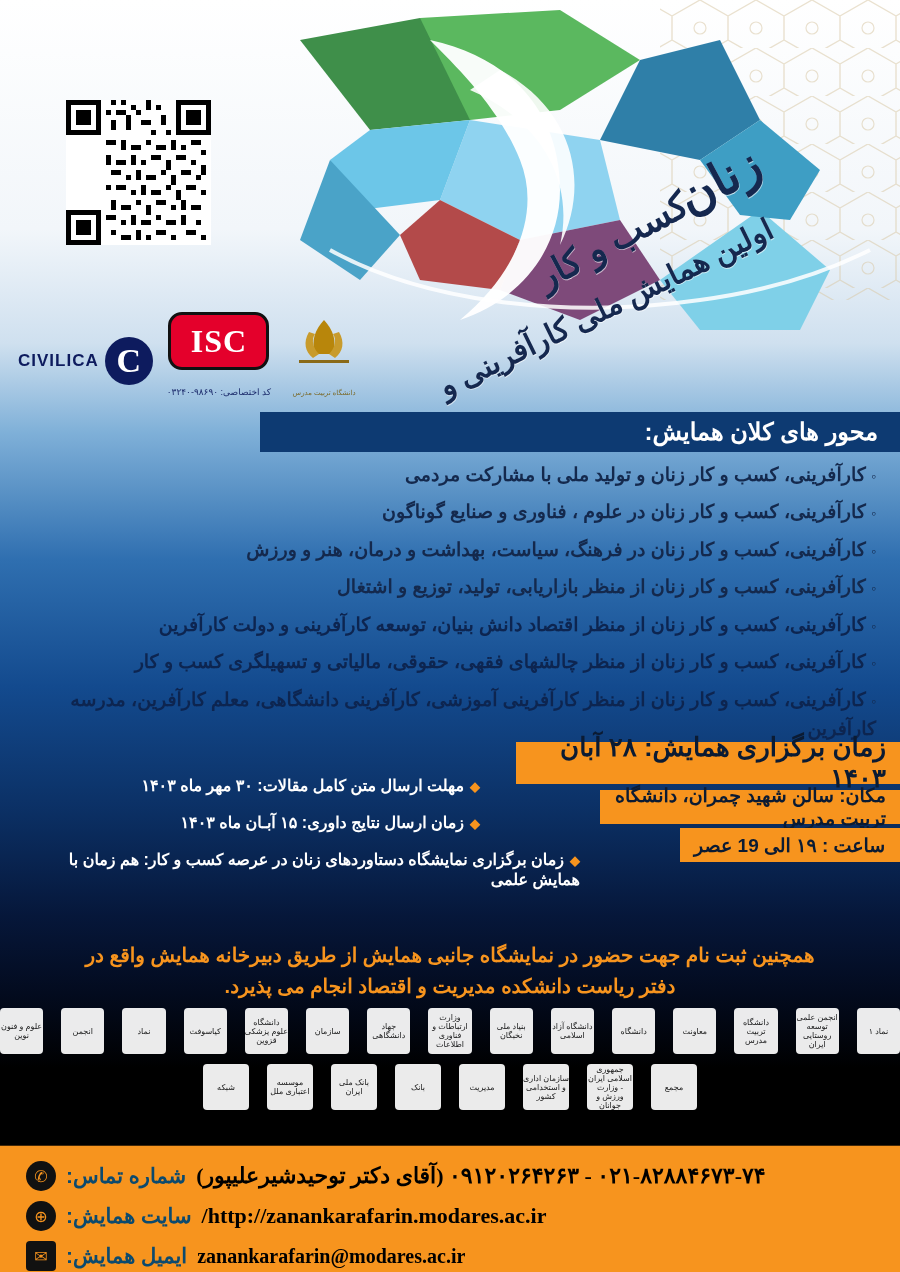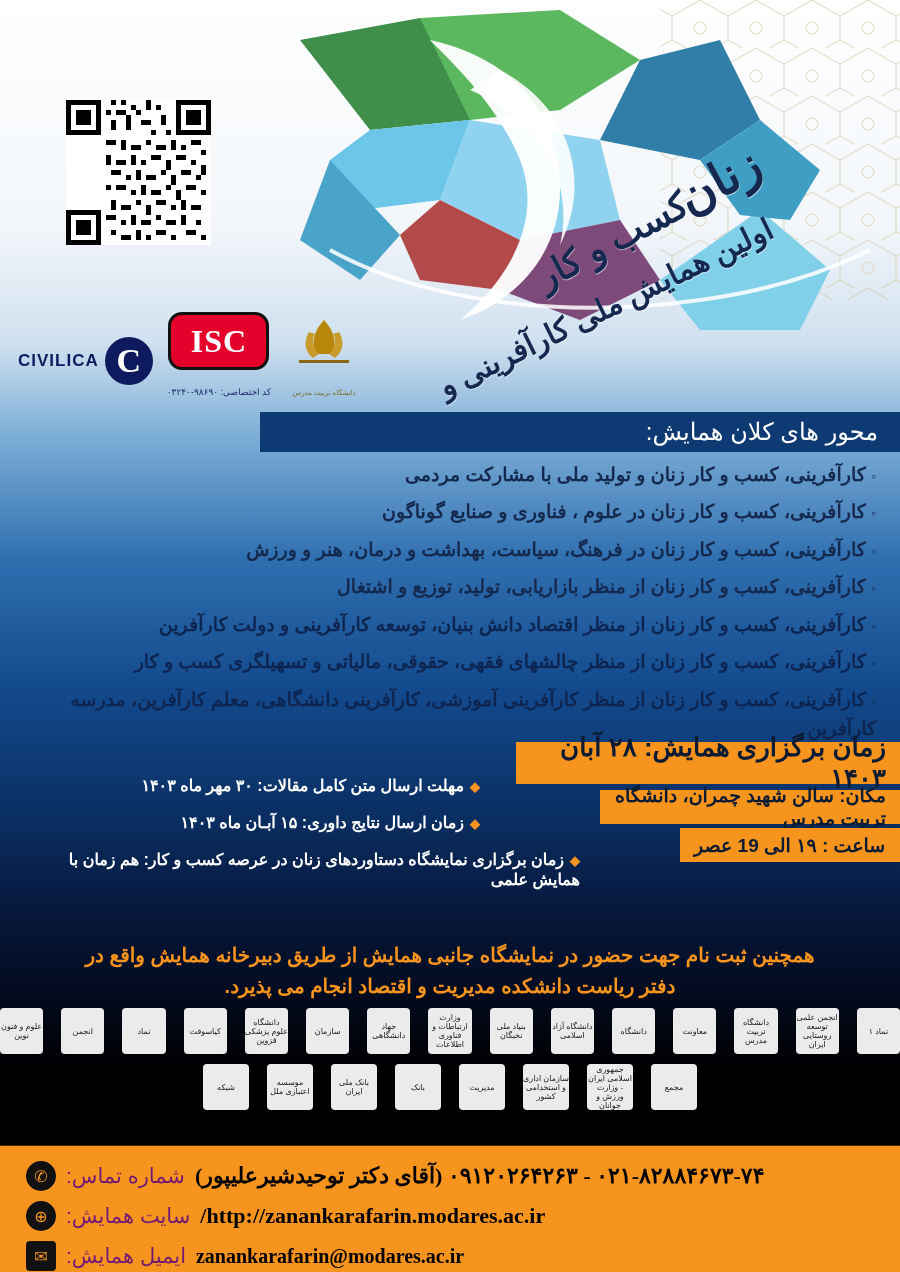--- a/index.html
+++ b/index.html
@@ -60,21 +60,21 @@
   }
   .t1{right:18px;top:92px;font-size:48px;transform:rotate(-28deg);}
   .t2{right:85px;top:160px;font-size:36px;transform:rotate(-28deg);}
   .t3{right:-10px;top:230px;font-size:30px;transform:rotate(-26deg);}
   
   .axes-header{
     position:absolute;right:0;top:412px;width:640px;height:40px;
     background:#0d3a72;display:flex;align-items:center;justify-content:flex-start;
     padding-right:22px;box-sizing:border-box;
   }
-  .axes-header span{color:#ffffff;font-size:24px;font-weight:normal;}
+  .axes-header span{color:#ffffff;font-size:24px;font-weight:bold;}
   .axes-list{
     position:absolute;right:24px;top:460px;width:856px;
     text-align:right;color:#15284f;
   }
   .axis-item{
     font-size:19px;font-weight:bold;line-height:1.55;margin-bottom:8px;color:#14294d;
   }
   .axis-item .dot{color:#14294d;font-size:14px;}
   .axes-list .axis-item:nth-child(n+5){color:#0d2550;}
   
@@ -111,21 +111,21 @@
   }
   
   .footer{
     position:absolute;left:0;top:1146px;width:900px;height:126px;background:#f7941e;
     box-sizing:border-box;padding:10px 26px 10px 26px;
   }
   .f-row{
     display:flex;align-items:center;justify-content:flex-end;gap:10px;height:40px;
     color:#111;direction:rtl;
   }
-  .f-label{font-size:21px;font-weight:normal;color:#701a75;}
+  .f-label{font-size:21px;font-weight:bold;color:#0c4a6e;}
   .f-value{font-size:22px;font-weight:bold;color:#000000;font-family:"Liberation Serif",serif;}
   .f-value.small{font-size:20px;}
   .f-icon{
     width:30px;height:30px;border-radius:50%;background:#111;color:#f7941e;
     display:flex;align-items:center;justify-content:center;font-size:16px;flex:0 0 auto;
   }
   .f-icon.sq{border-radius:4px;}
 </style>
 </head>
 <body>

